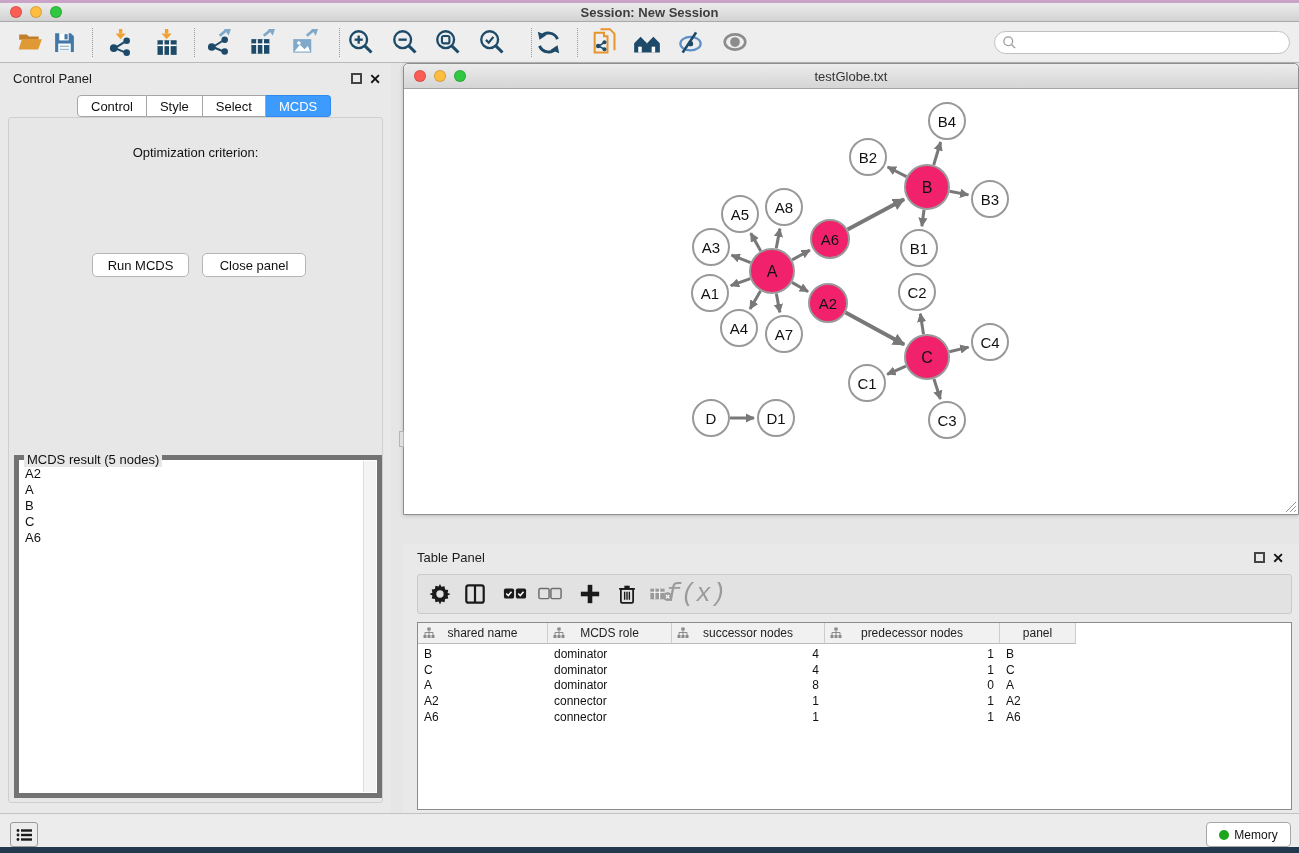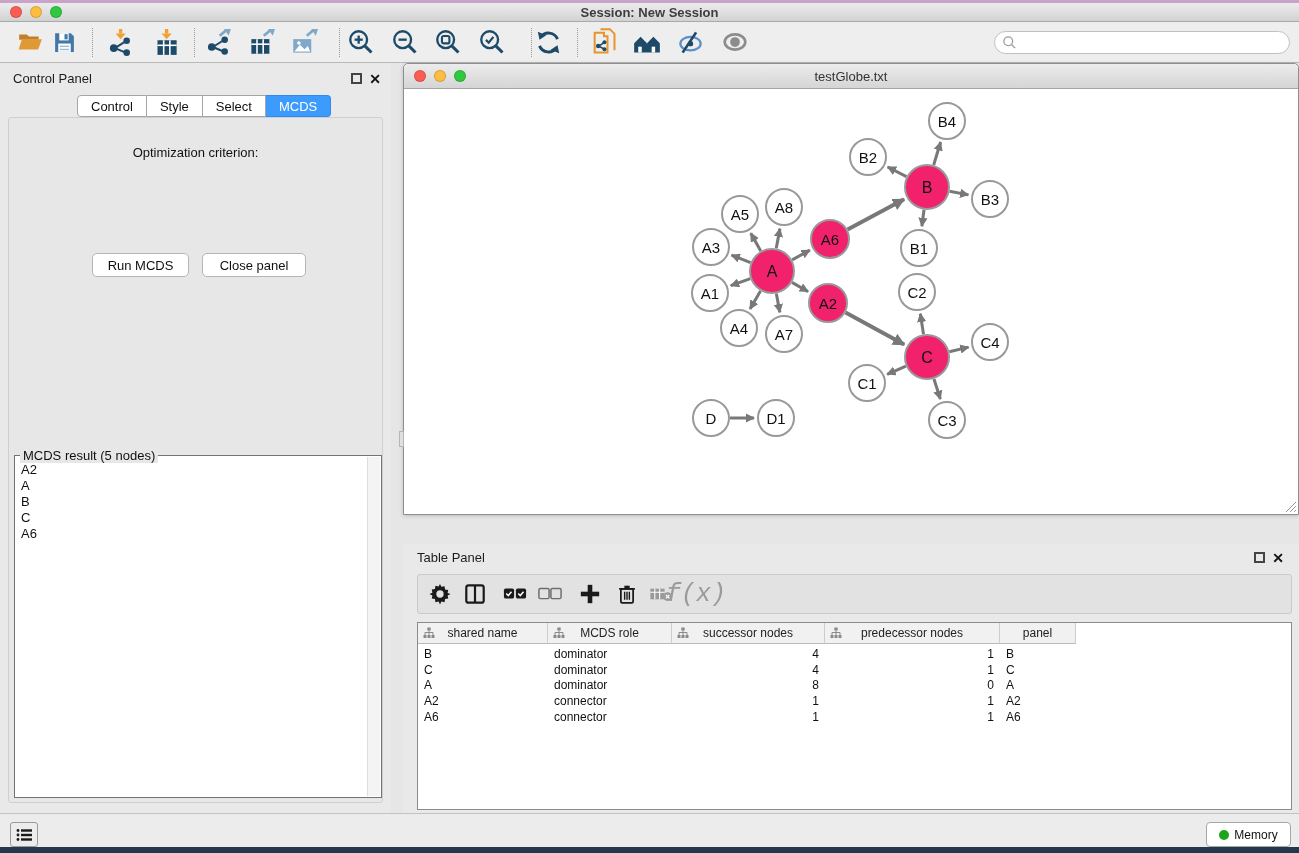--- a/index.html
+++ b/index.html
@@ -48,21 +48,21 @@
     border:1px solid #b3b3b3; border-radius:4px; display:flex; align-items:center; }
   #opt-select .sel-text { flex:1; font-size:13px; padding-left:9px; color:#111; white-space:nowrap; }
   #opt-stepper { width:22px; height:24px; margin-right:-1px; background:linear-gradient(#6fb4ff,#2f8bfe);
     border-radius:0 4px 4px 0; display:flex; flex-direction:column; align-items:center; justify-content:center; gap:2px; }
   .tri-up { width:0; height:0; border-left:4px solid transparent; border-right:4px solid transparent; border-bottom:5px solid #fff; }
   .tri-dn { width:0; height:0; border-left:4px solid transparent; border-right:4px solid transparent; border-top:5px solid #fff; }
   .cp-btn { position:absolute; top:190px; height:24px; background:#fff; border:1px solid #b6b6b6;
     border-radius:5px; font-size:13px; color:#111; display:flex; align-items:center; justify-content:center; }
   #run-btn { left:92px; width:97px; } #closepanel-btn { left:202px; width:104px; }
   #mcds-result { position:absolute; left:14px; top:392px; width:368px; height:343px;
-    background:#fff; border:1px solid #737373; }
+    background:#fff; border:5px solid #737373; }
   #mcds-legend { position:absolute; left:5px; top:-8px; background:#e7e7e7; padding:0 3px;
     font-size:13px; color:#111; }
   #mcds-list { position:absolute; left:2px; top:6px; right:16px; bottom:4px; overflow:hidden; }
   .mcds-item { font-size:13px; color:#111; height:16px; line-height:16px; padding-left:4px; }
   #mcds-scroll { position:absolute; right:1px; top:1px; width:13px; bottom:1px;
     background:#f4f4f4; border-left:1px solid #ddd; }
 
   
   #net-window { left:403px; top:63px; width:896px; height:452px; background:#fff;
     border:1px solid #8e8e8e; border-radius:5px 5px 0 0; box-shadow:0 1px 4px rgba(0,0,0,.18); }

